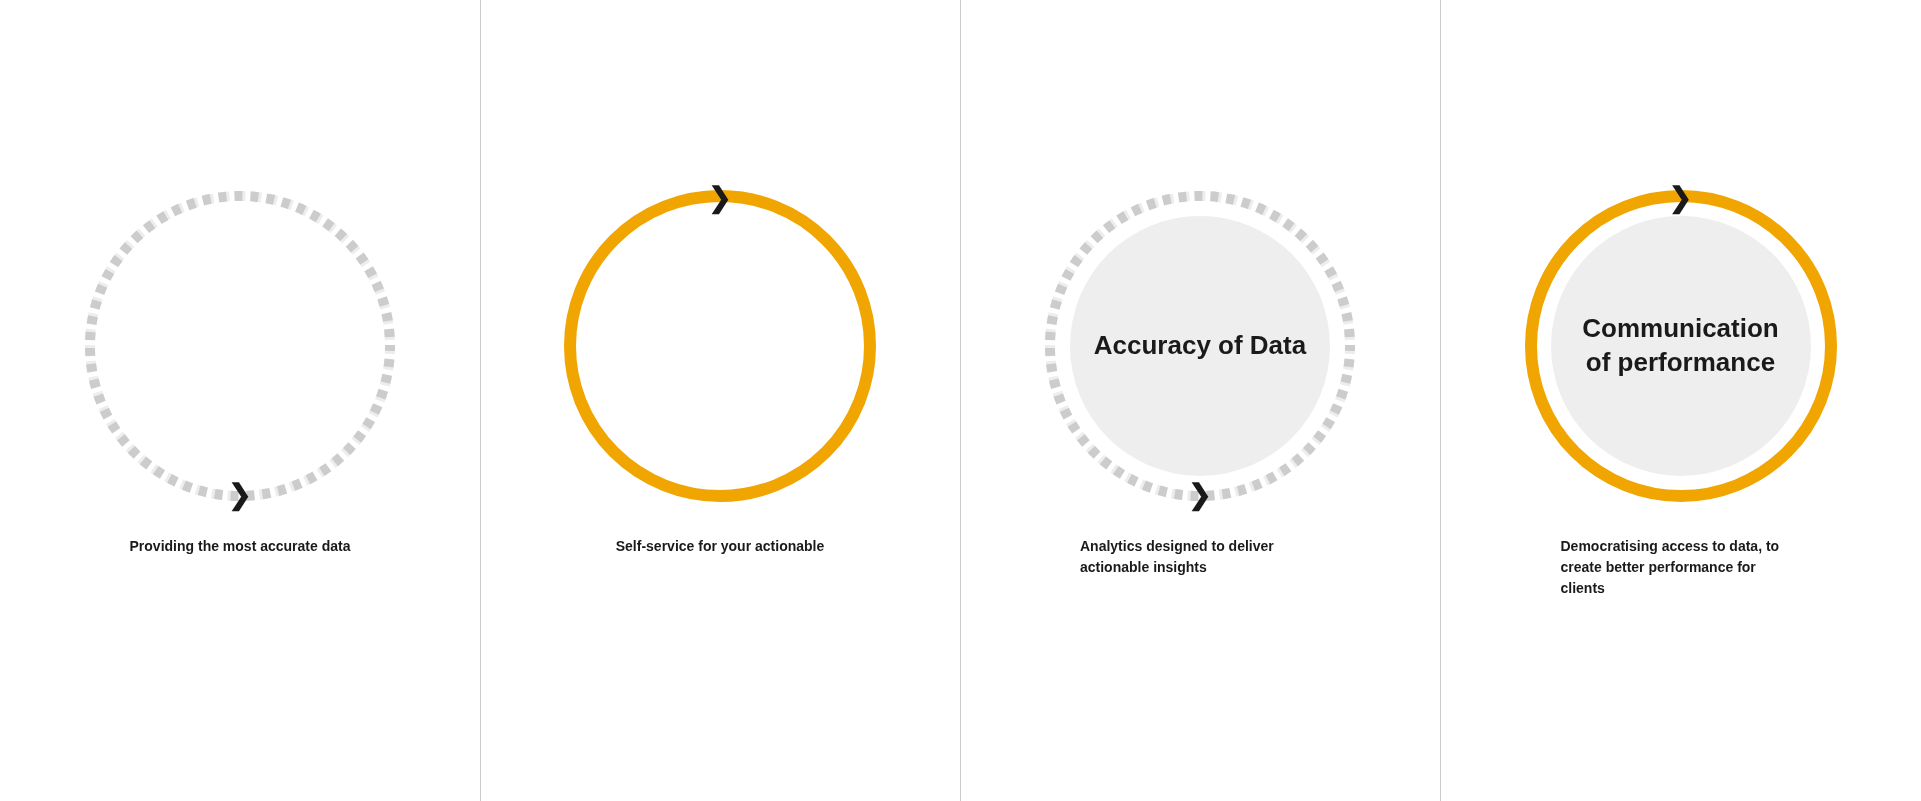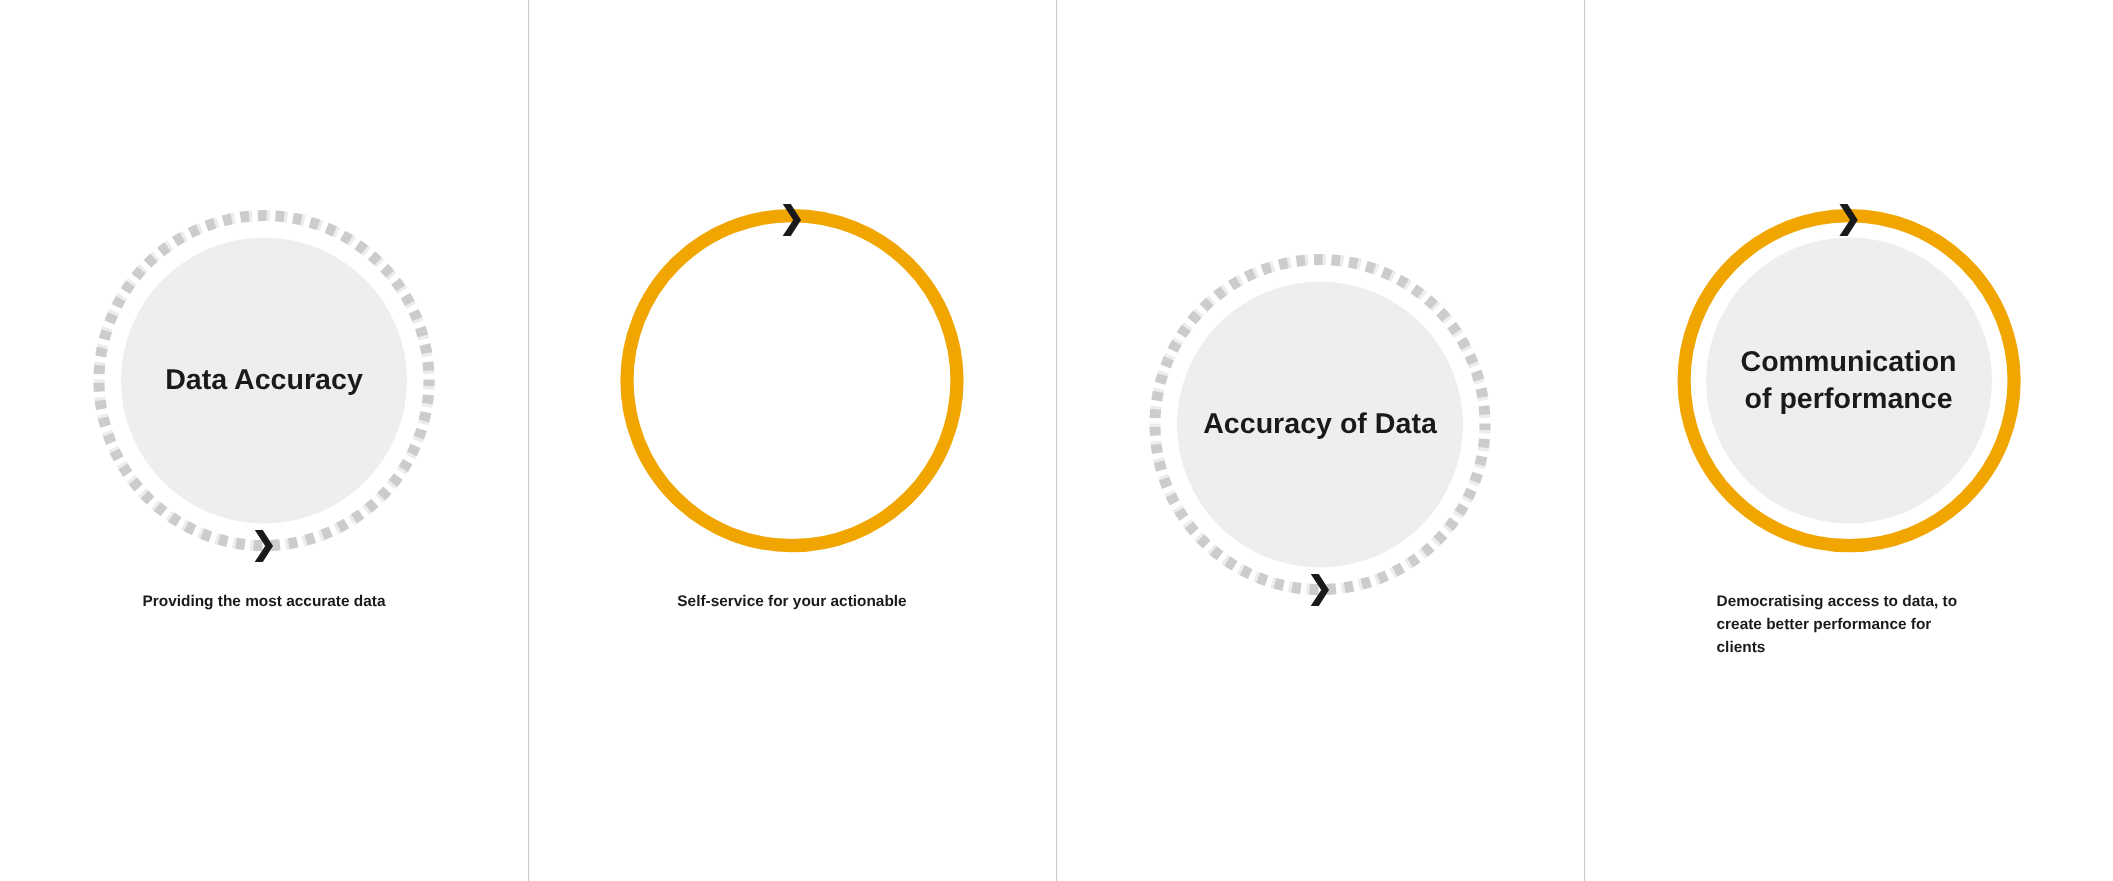--- a/index.html
+++ b/index.html
@@ -143,24 +143,20 @@
       <svg class="ring-svg" viewBox="0 0 320 320">
         <circle cx="160" cy="160" r="150" fill="none" stroke="#cccccc" stroke-width="10" stroke-dasharray="8 8"></circle>
       </svg>
 
       <svg class="ring-svg" viewBox="0 0 320 320" style="opacity:1;">
         <circle cx="160" cy="160" r="150" fill="none" stroke="#f0a500" stroke-width="12" stroke-dasharray="75 9999" stroke-dashoffset="-397" transform="rotate(0 160 160)"></circle>
       </svg>
 
       <div class="arrow arrow-bottom">❯</div>
 
-      <div class="circle-inner">
-        <div class="circle-title">Data
-Accuracy</div>
-      </div>
     </div>
     <div class="subtitle-area">
       <div class="subtitle">Providing the most
 accurate data</div>
     </div>
   </div>
 
   <div class="item item-2">
     <div class="circle-wrapper">
 
@@ -188,20 +184,24 @@
         <circle cx="160" cy="160" r="150" fill="none" stroke="#f0a500" stroke-width="12" stroke-dasharray="75 9999" stroke-dashoffset="-397" transform="rotate(0 160 160)"></circle>
       </svg>
 
       <div class="arrow arrow-bottom">❯</div>
 
       <div class="circle-inner">
         <div class="circle-title">Accuracy
 of Data</div>
       </div>
     </div>
+    <div class="subtitle-area">
+      <div class="subtitle">Analytics designed to
+deliver actionable insights</div>
+    </div>
   </div>
 
   <div class="item item-4">
     <div class="circle-wrapper">
 
       <svg class="ring-svg" viewBox="0 0 320 320">
         <circle cx="160" cy="160" r="150" fill="none" stroke="#f0a500" stroke-width="12"></circle>
       </svg>
 
       <div class="arrow arrow-top">❯</div>

